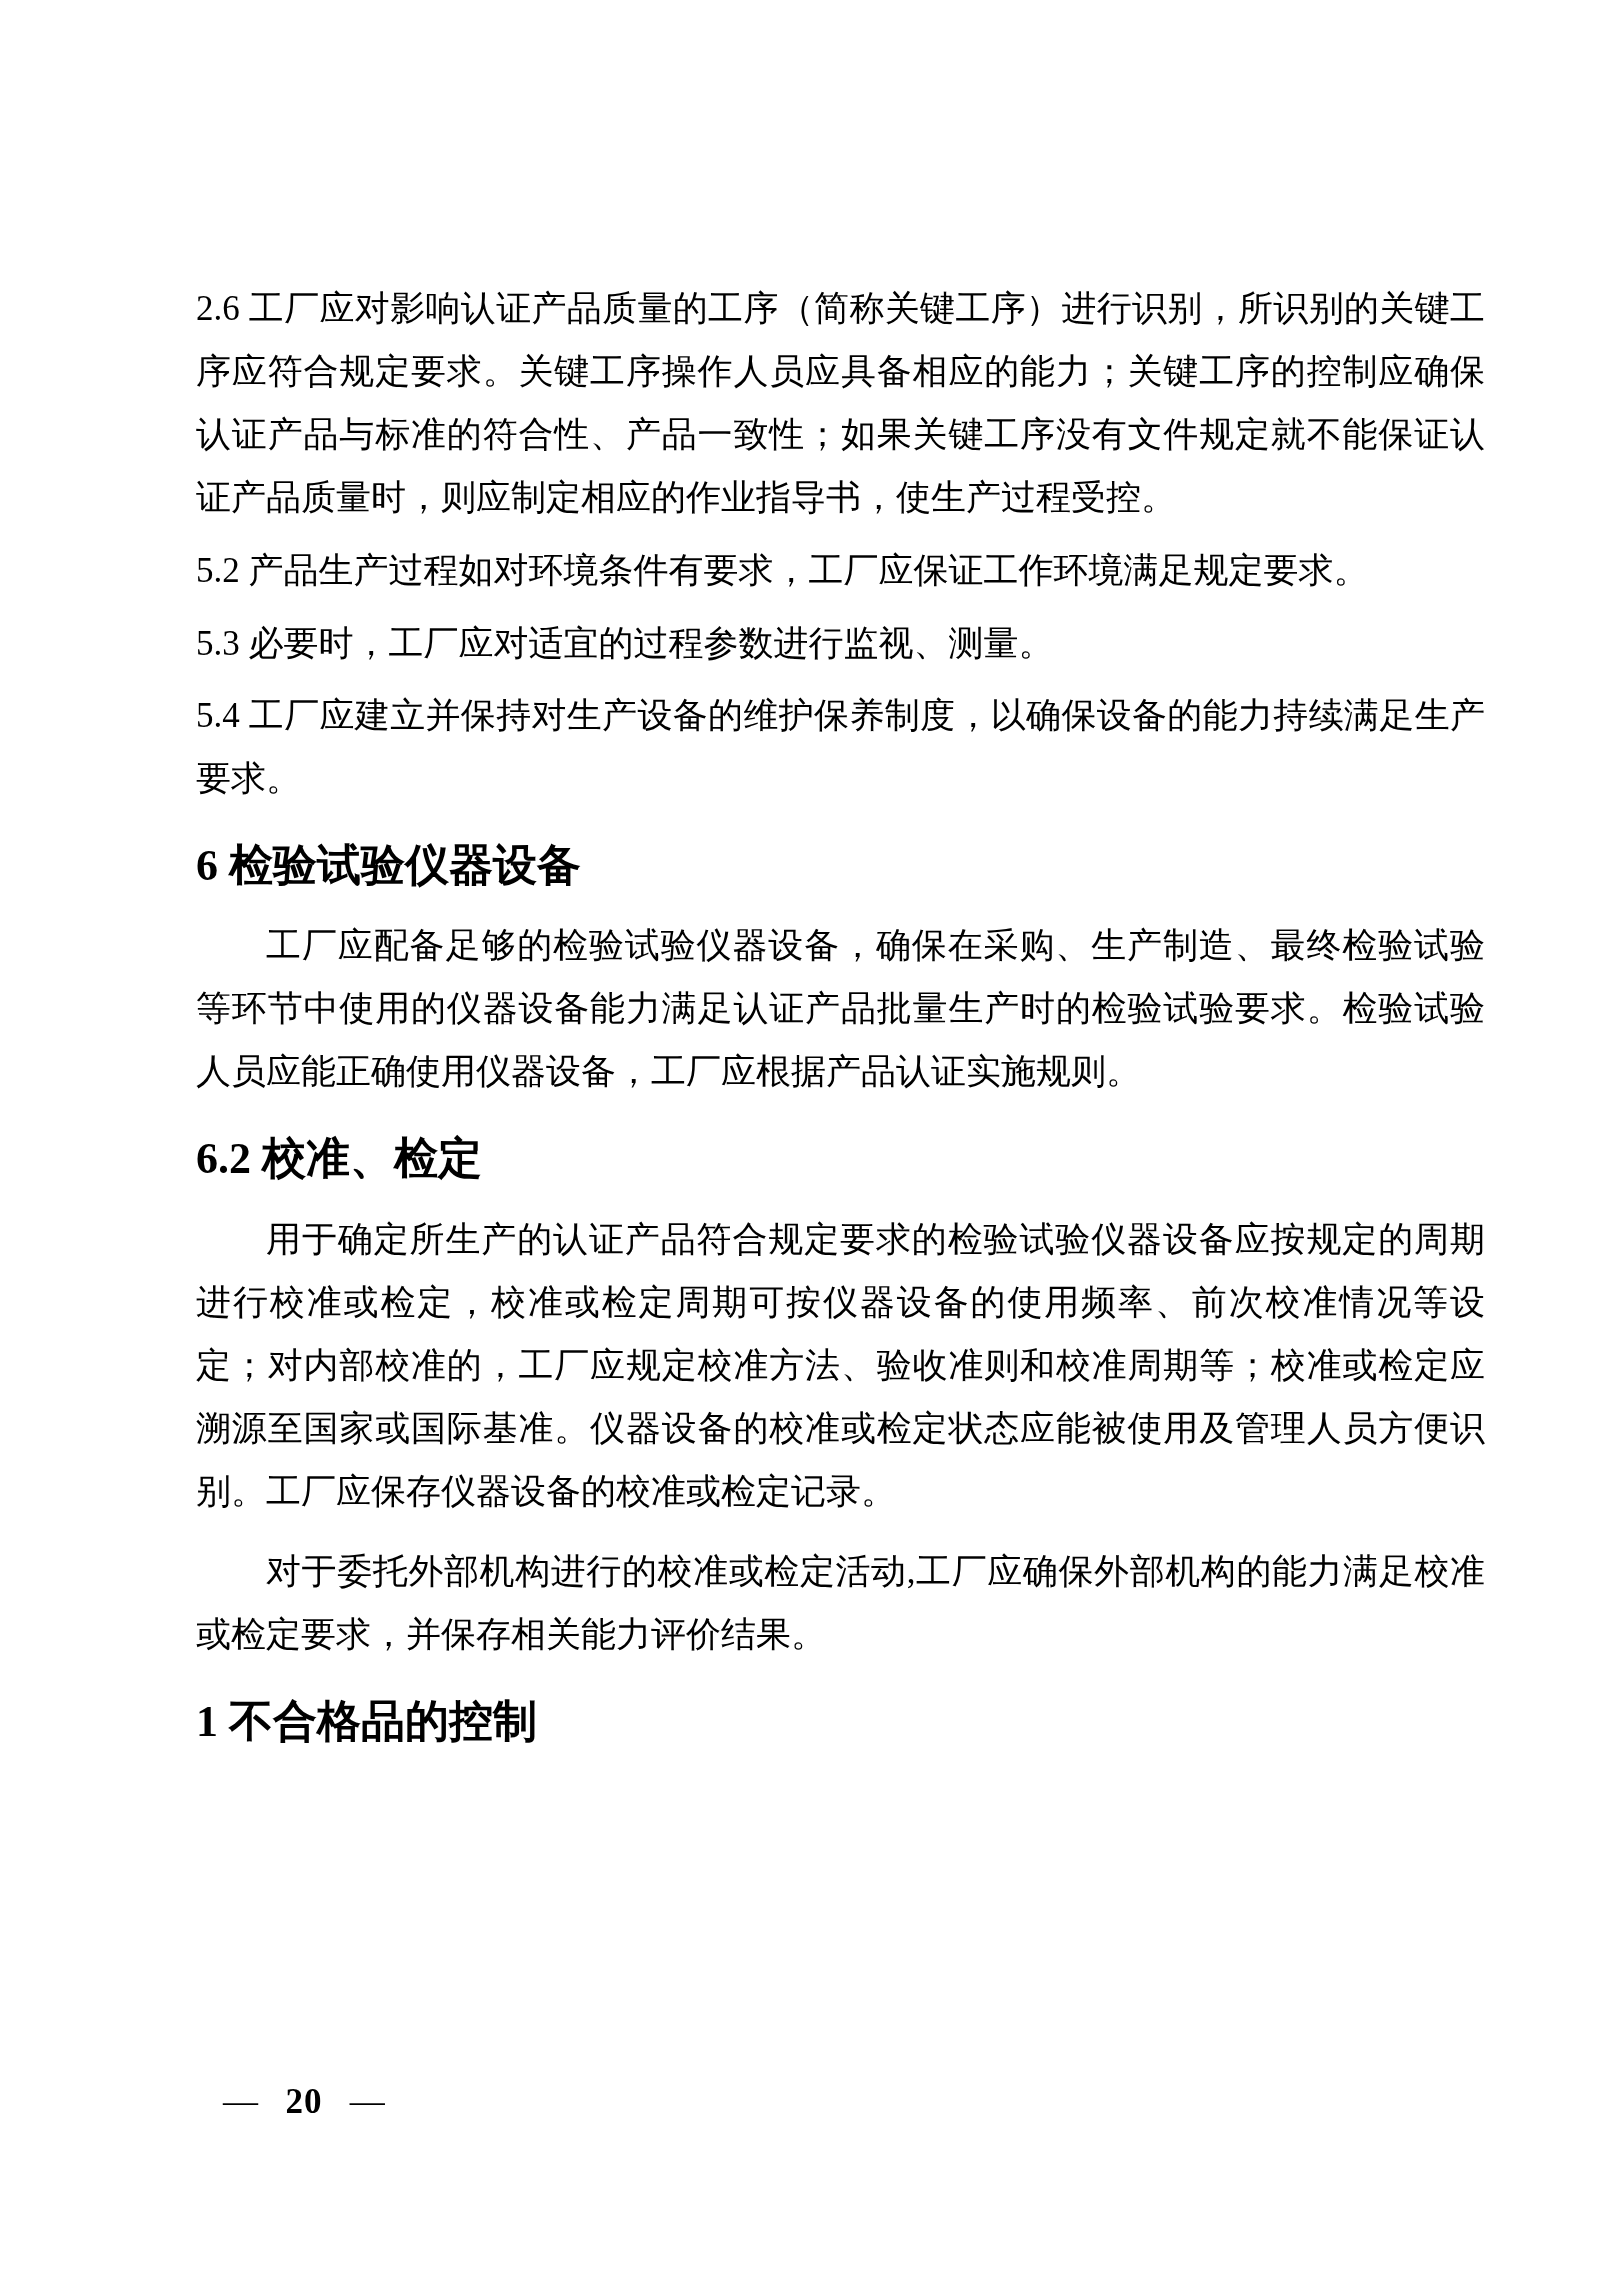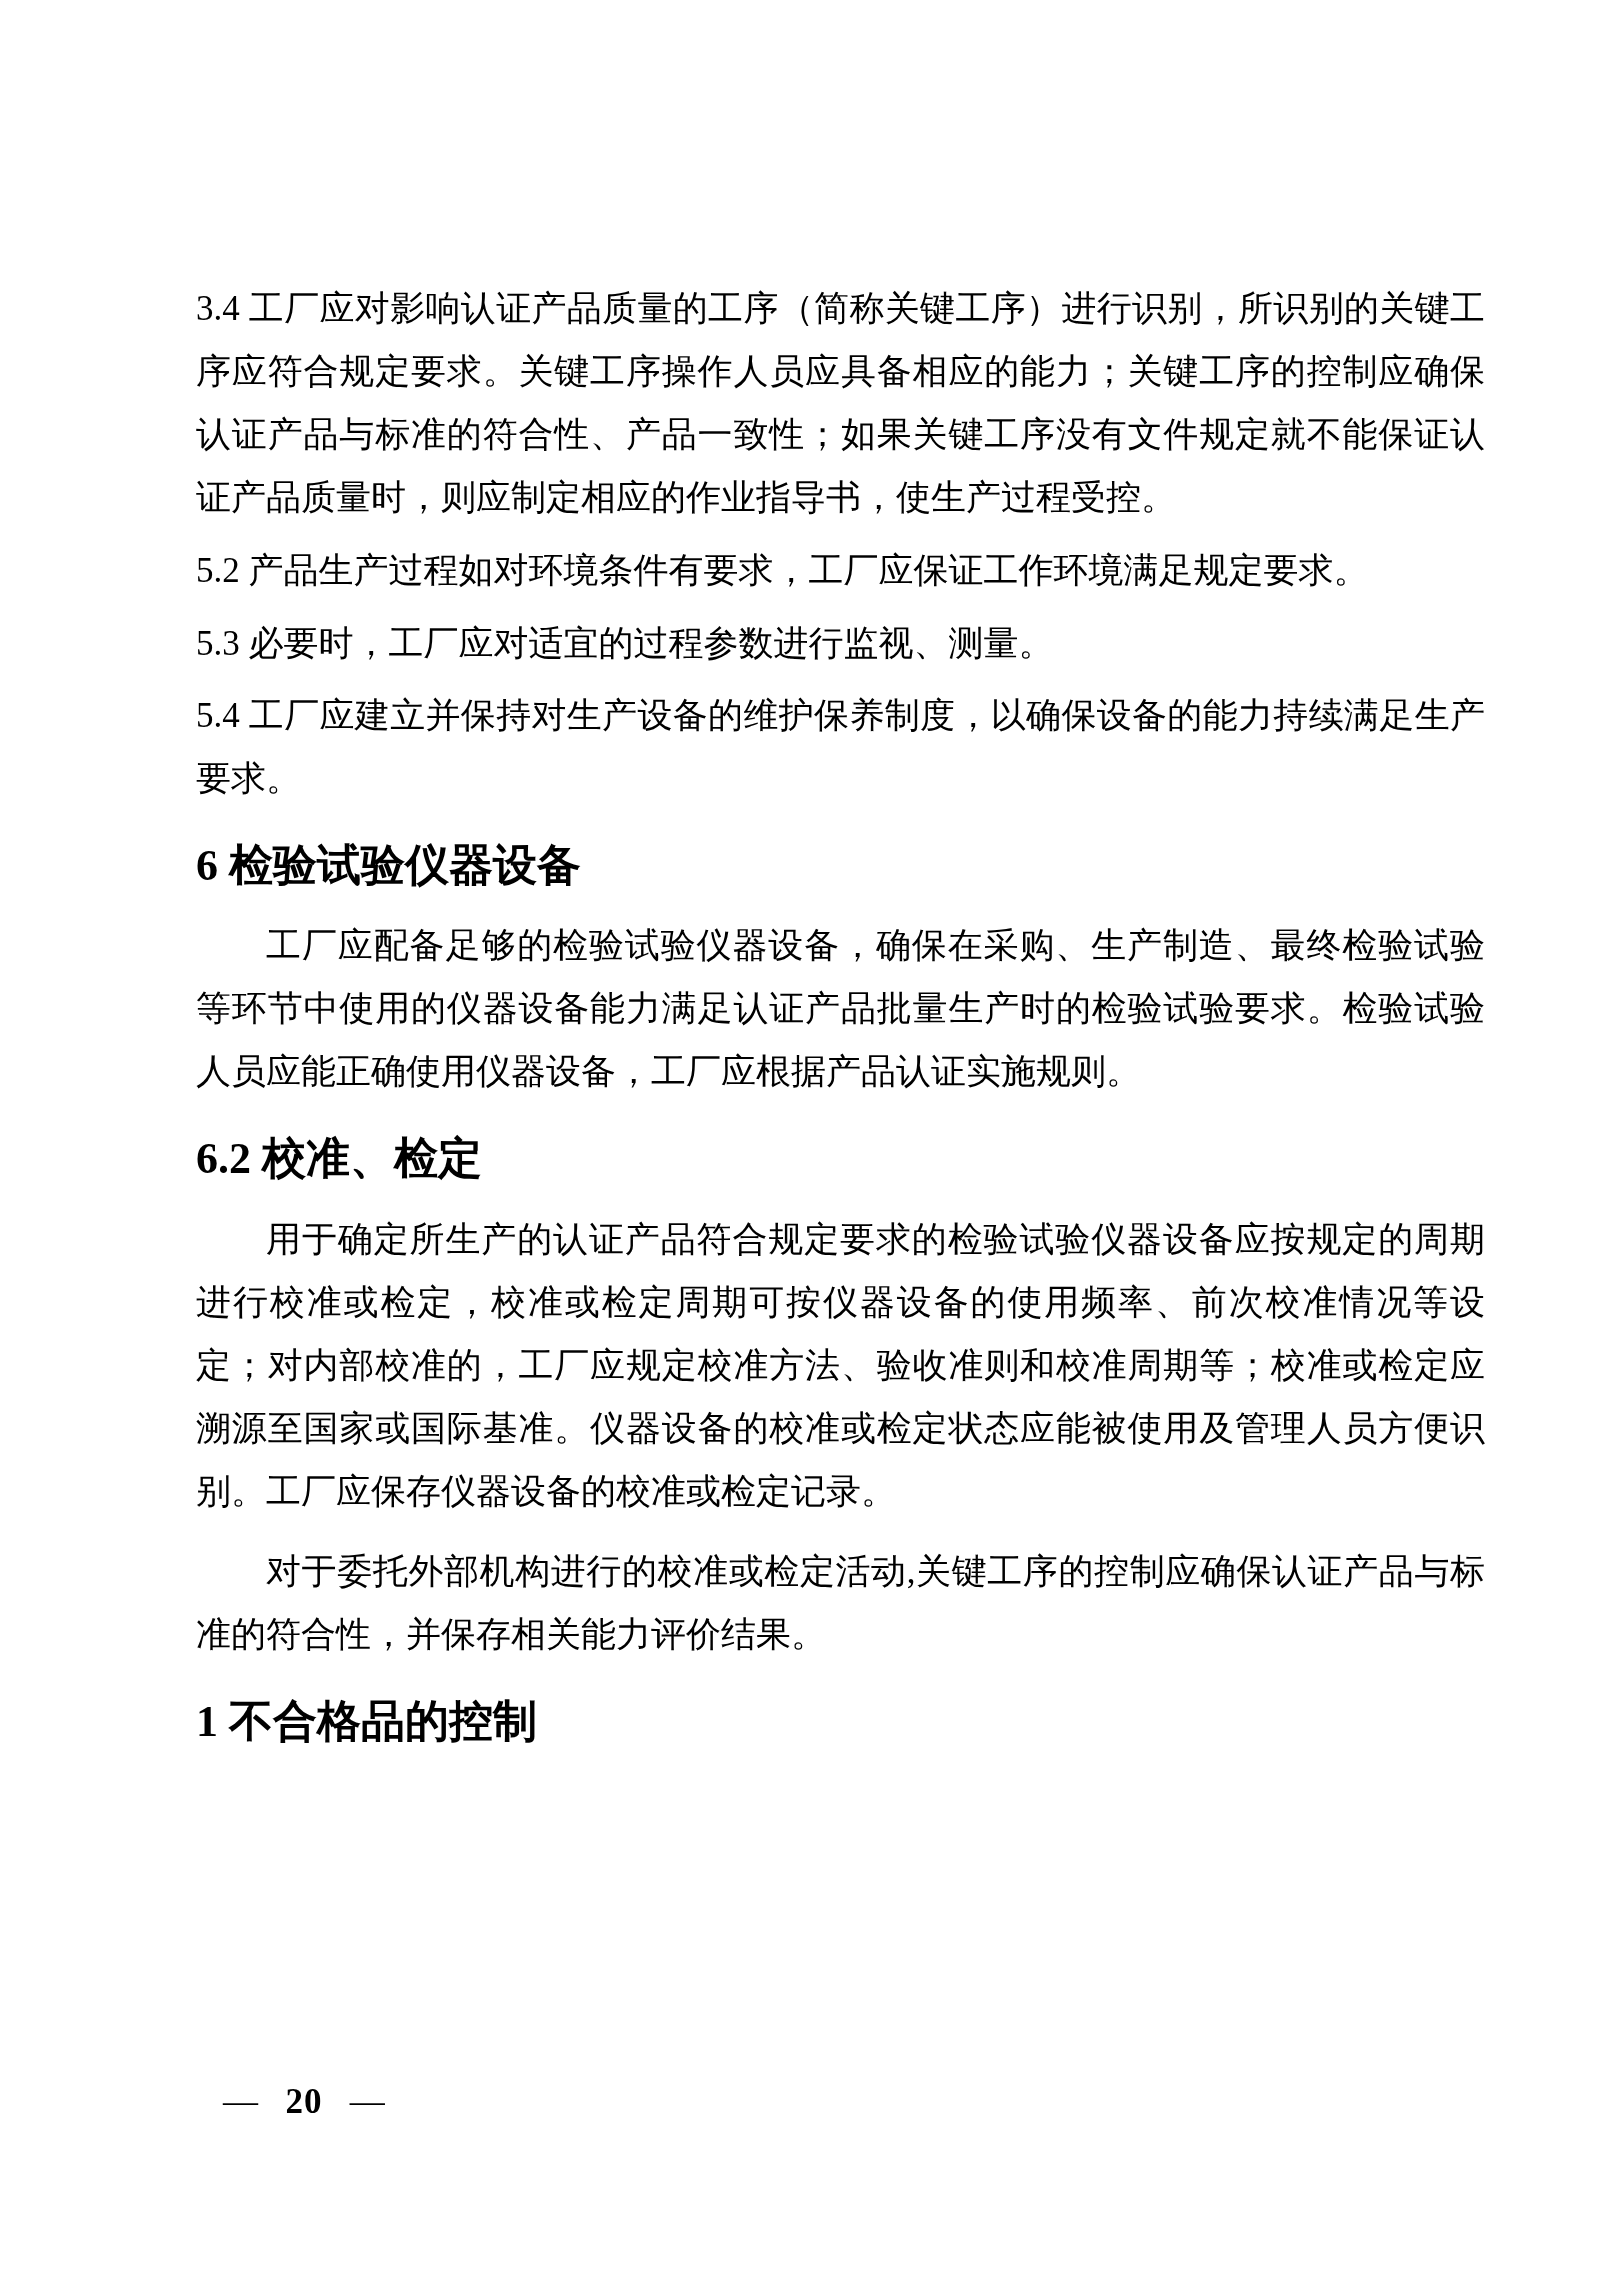--- a/index.html
+++ b/index.html
@@ -51,32 +51,32 @@
     gap: 27.4px;
     color: #000000;
   }
   .footer .pagenum { letter-spacing: 1px; font-weight: bold; }
 </style>
 </head>
 <body>
 
 <div class="page">
   <main class="content">
-    <p class="clause">3.4 工厂应对影响认证产品质量的工序（简称关键工序）进行识别，所识别的关键工序应符合规定要求。关键工序操作人员应具备相应的能力；关键工序的控制应确保认证产品与标准的符合性、产品一致性；如果关键工序没有文件规定就不能保证认证产品质量时，则应制定相应的作业指导书，使生产过程受控。</p>
+    <p class="clause">2.6 工厂应对影响认证产品质量的工序（简称关键工序）进行识别，所识别的关键工序应符合规定要求。关键工序操作人员应具备相应的能力；关键工序的控制应确保认证产品与标准的符合性、产品一致性；如果关键工序没有文件规定就不能保证认证产品质量时，则应制定相应的作业指导书，使生产过程受控。</p>
     <p class="clause">5.2 产品生产过程如对环境条件有要求，工厂应保证工作环境满足规定要求。</p>
     <p class="clause">5.3 必要时，工厂应对适宜的过程参数进行监视、测量。</p>
     <p class="clause">5.4 工厂应建立并保持对生产设备的维护保养制度，以确保设备的能力持续满足生产要求。</p>
 
     <h2 class="heading">6 检验试验仪器设备</h2>
 
     <p class="para">工厂应配备足够的检验试验仪器设备，确保在采购、生产制造、最终检验试验等环节中使用的仪器设备能力满足认证产品批量生产时的检验试验要求。检验试验人员应能正确使用仪器设备，工厂应根据产品认证实施规则。</p>
 
     <h3 class="heading">6.2 校准、检定</h3>
     <p class="para">用于确定所生产的认证产品符合规定要求的检验试验仪器设备应按规定的周期进行校准或检定，校准或检定周期可按仪器设备的使用频率、前次校准情况等设定；对内部校准的，工厂应规定校准方法、验收准则和校准周期等；校准或检定应溯源至国家或国际基准。仪器设备的校准或检定状态应能被使用及管理人员方便识别。工厂应保存仪器设备的校准或检定记录。</p>
-    <p class="para">对于委托外部机构进行的校准或检定活动,关键工序的控制应确保认证产品与标准的符合性，并保存相关能力评价结果。</p>
+    <p class="para">对于委托外部机构进行的校准或检定活动,工厂应确保外部机构的能力满足校准或检定要求，并保存相关能力评价结果。</p>
 
     <h2 class="heading">1 不合格品的控制</h2>
   </main>
 
   <footer class="footer">
     <span>—</span>
     <span class="pagenum">20</span>
     <span>—</span>
   </footer>
 </div>

